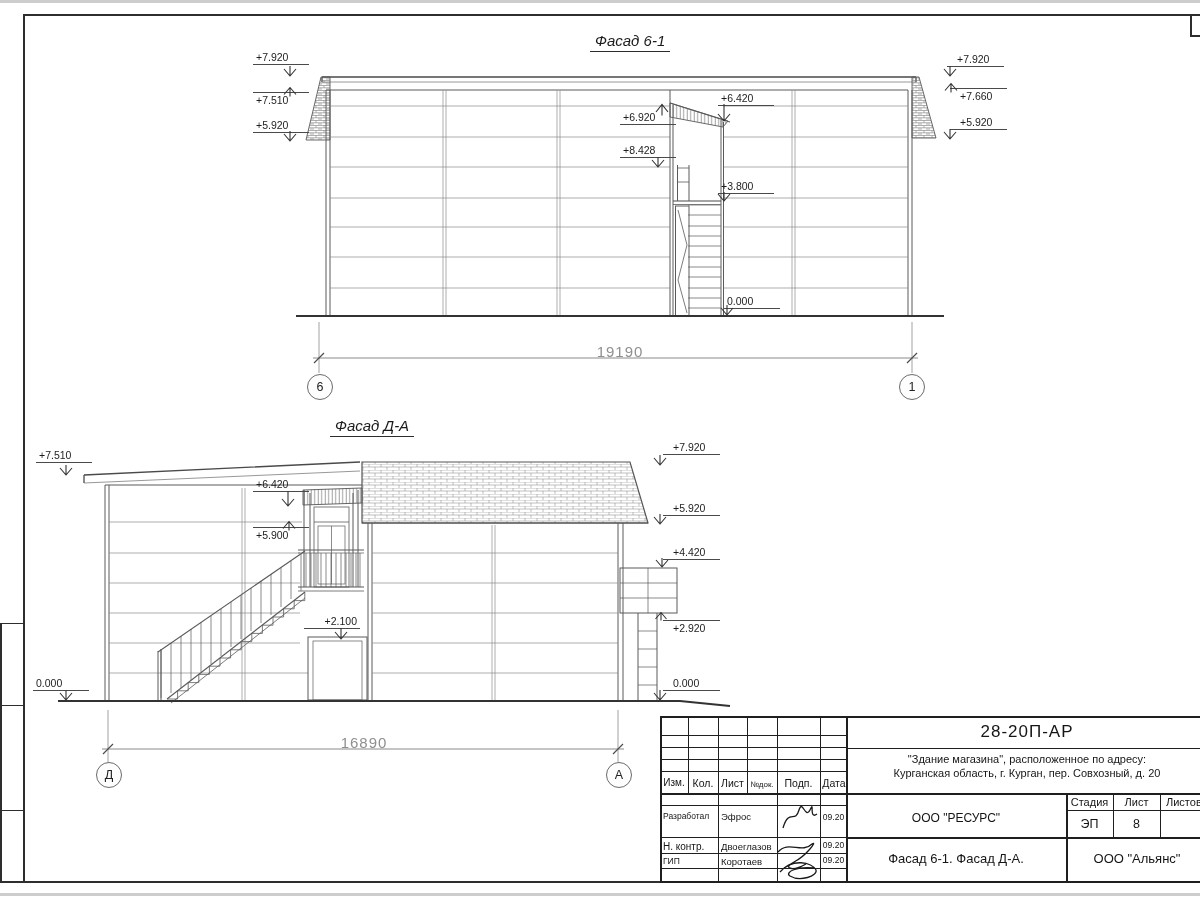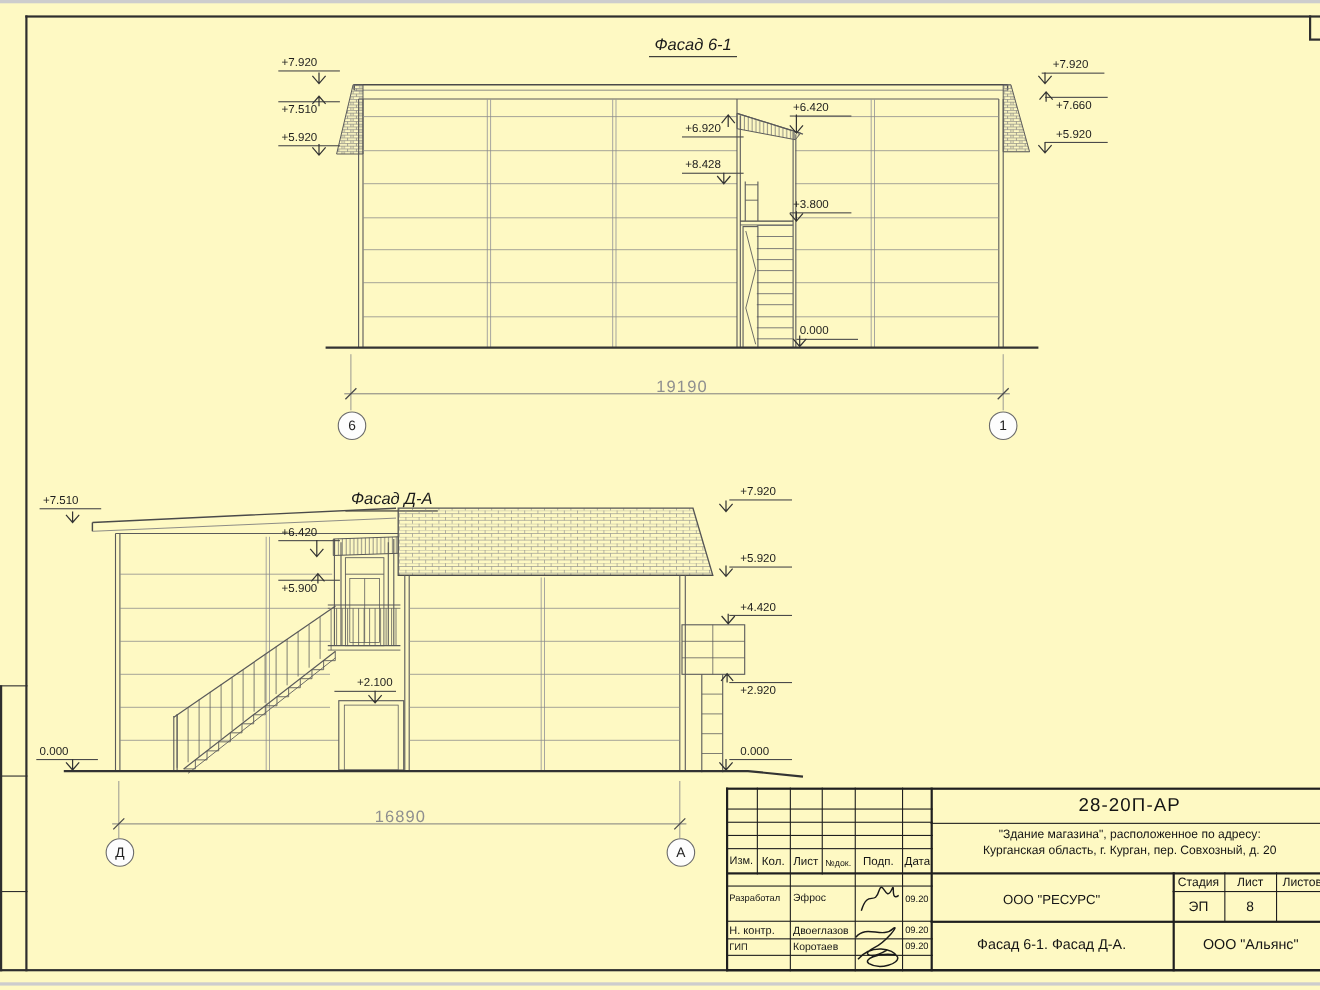--- a/index.html
+++ b/index.html
@@ -1,16 +1,16 @@
 <!DOCTYPE html>
 <html><head>
 <meta charset="utf-8">
 <style>
   html,body{margin:0;padding:0;background:#e8e8e8;}
-  #sheet{position:relative;width:1200px;height:900px;background:#fef9c3;overflow:hidden;
+  #sheet{position:relative;width:1200px;height:900px;background:#ffffff;overflow:hidden;
          font-family:"Liberation Sans",sans-serif;}
   .ln{position:absolute;background:#2e2e2e;}
   .lngray{position:absolute;background:#cdcdcd;}
   svg{position:absolute;overflow:visible;}
   
   .mark{position:absolute;font-size:10.5px;color:#1d1d1d;white-space:nowrap;line-height:12px;}
   .mark .t{display:inline-block;min-width:50px;border-bottom:1px solid #4a4a4a;padding:0 3px 1px 3px;}
   .mark.up .t{border-bottom:none;border-top:1px solid #4a4a4a;padding:1px 3px 0 3px;}
   .mark.pl .t{min-width:44px;padding-left:10px;}
   
@@ -150,21 +150,21 @@
 
   <div class="mark pl" style="left:950px;top:116px;"><span class="t">+5.920</span></div>
   <svg style="left:943px;top:129px;" width="14" height="11">
       <path d="M7,0 V10 M1,3 L7,10 L13,3" stroke="#333" stroke-width="1.1" fill="none"></path>
     </svg>
 
   <div class="dim" style="left:592px;top:343px;">19190</div>
   <div class="axisb" style="left:307px;top:374px;">6</div>
   <div class="axisb" style="left:899px;top:374px;">1</div>
 
-  <div class="ftitle" style="left:314px;top:417px;margin-top:28px;">Фасад Д-А</div>
+  <div class="ftitle" style="left:330px;top:417px;">Фасад Д-А</div>
 
   <svg style="left:30px;top:440px;" width="730" height="350">
     <defs>
       <pattern id="shgDA" width="12" height="6" patternUnits="userSpaceOnUse">
         <path d="M0,0H12 M0,3H12 M3,0V3 M9,3V6" stroke="#8a8a8a" stroke-width="0.55" fill="none"></path>
       </pattern>
       <pattern id="hvDA" width="3.5" height="18" patternUnits="userSpaceOnUse">
         <path d="M1.2,0V18" stroke="#6d6d6d" stroke-width="0.7" fill="none"></path>
       </pattern>
     </defs>

